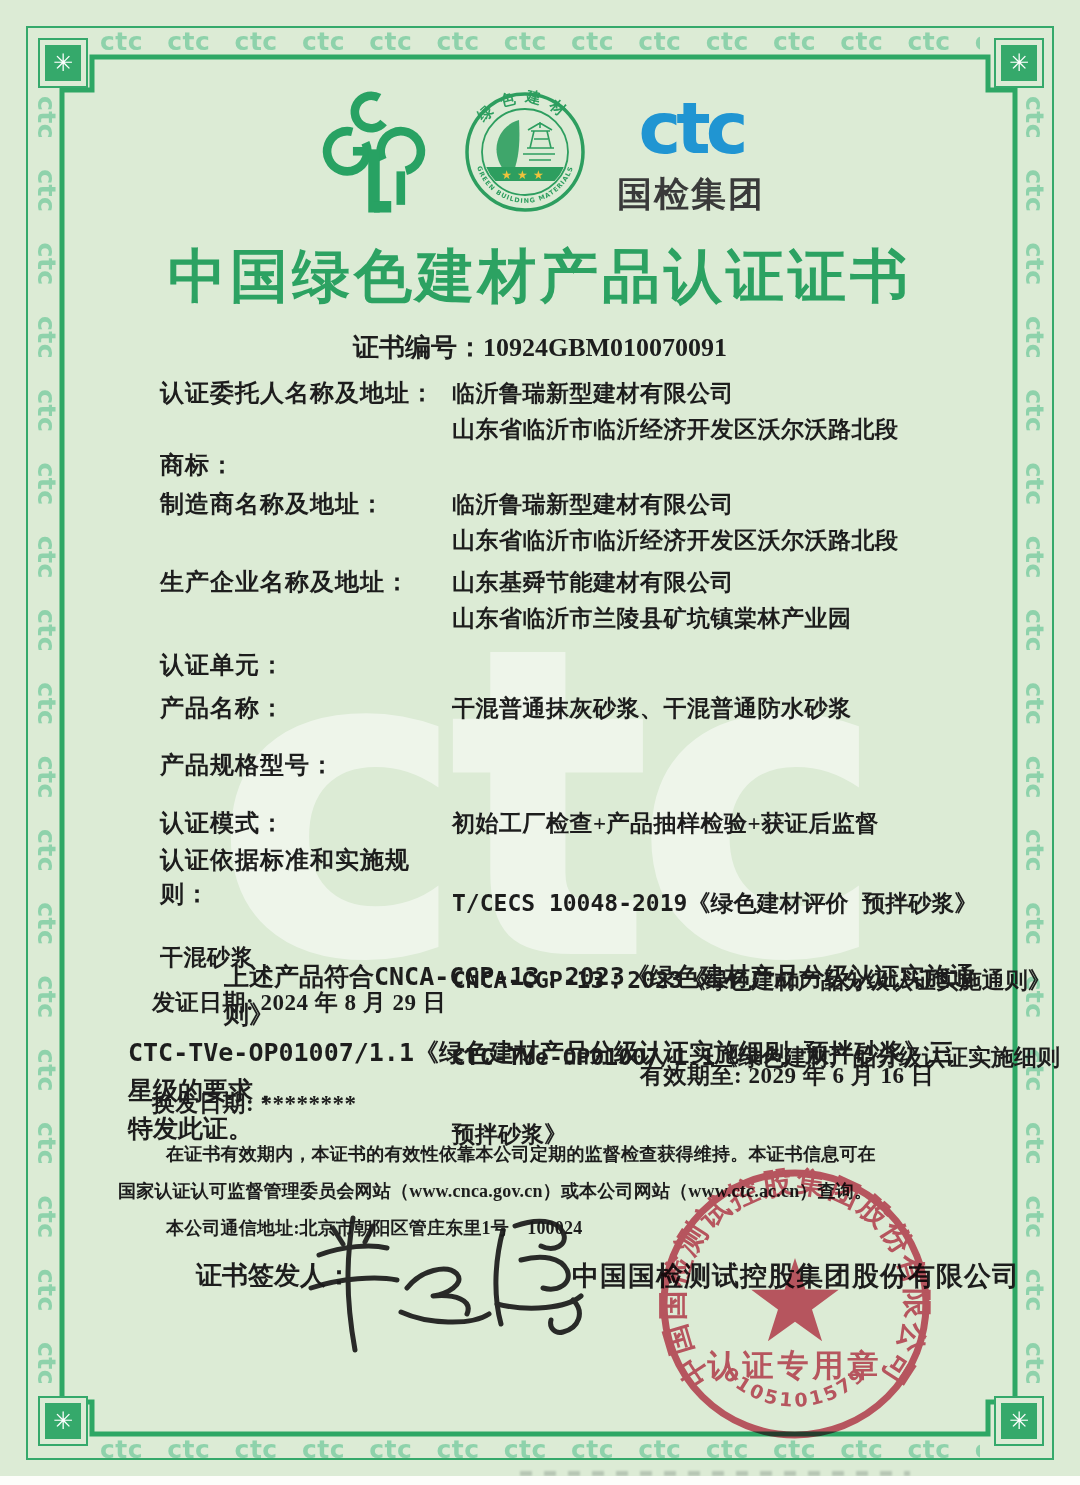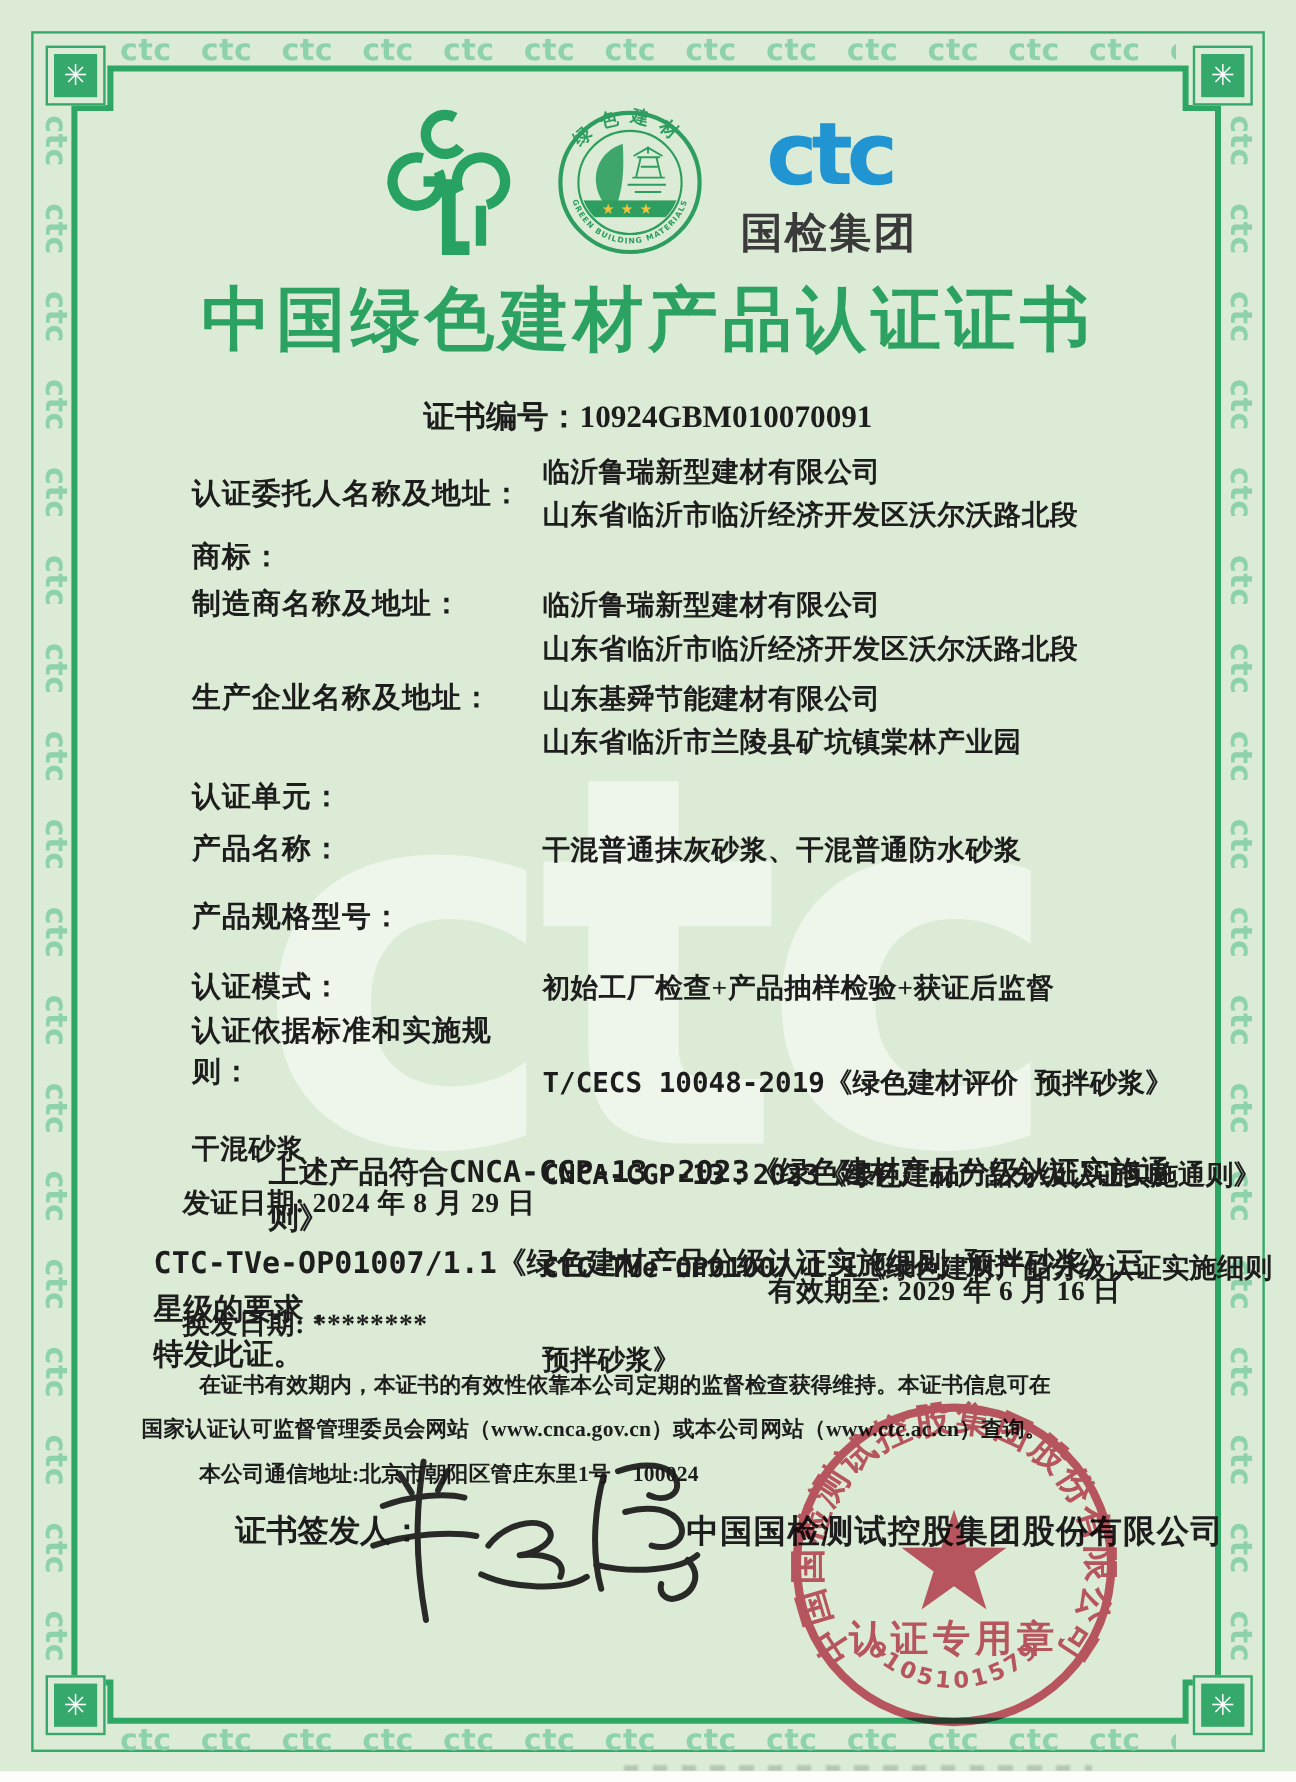--- a/index.html
+++ b/index.html
@@ -46,31 +46,31 @@
   .ctc-word{
     font-family:"DejaVu Sans","Liberation Sans",sans-serif;font-weight:900;
     font-size:72px;line-height:0.85;letter-spacing:-5px;color:#2095d2;
   }
   .ctc-caption{
     margin-top:12px;font-family:"DejaVu Sans",sans-serif;font-weight:900;
     font-size:35px;color:#3a3a3a;letter-spacing:2px;
   }
   
   .title{
-    position:absolute;left:0;top:228px;width:100%;text-align:center;
+    position:absolute;left:0;top:238px;width:100%;text-align:center;
     font-size:58px;font-weight:900;color:#2ca262;letter-spacing:4px;z-index:4;
   }
   .certno{position:absolute;left:0;top:330px;width:100%;text-align:center;font-size:26px;font-weight:700;z-index:4;}
   
   .fields{position:absolute;left:160px;top:376px;width:800px;z-index:4;}
   .frow{position:absolute;left:0;display:flex;align-items:flex-start;}
   .flabel{width:292px;flex:0 0 292px;font-size:24px;font-weight:700;letter-spacing:1px;line-height:34px;}
   .fvalue{font-size:23px;font-weight:700;letter-spacing:0.5px;}
   .vline{line-height:36px;white-space:nowrap;}
-  .r0{top:0;align-items:center;} .r1{top:72px;} .r2{top:111px;} .r3{top:189px;} .r4{top:272px;flex-direction:column;}
+  .r0{top:0;} .r1{top:72px;} .r2{top:111px;} .r3{top:189px;} .r4{top:272px;flex-direction:column;}
   .r5{top:315px;} .r6{top:372px;} .r7{top:430px;} .r8{top:467px;}
   .tech .vline{font-family:"DejaVu Sans Mono","DejaVu Sans",sans-serif;font-size:24px;letter-spacing:0;}
   .r8 .vline{line-height:33px;font-family:"DejaVu Sans Mono","DejaVu Sans",sans-serif;font-size:23px;letter-spacing:0;margin-top:44px;}
   
   .statement{position:absolute;left:128px;top:958px;width:850px;z-index:4;
     font-family:"DejaVu Sans Mono","Liberation Serif",serif;
     font-size:25px;font-weight:700;line-height:38px;}
   .statement .ln-indent{padding-left:96px;}
   
   .dateline{position:absolute;font-size:23px;font-weight:700;letter-spacing:0.5px;z-index:4;}

